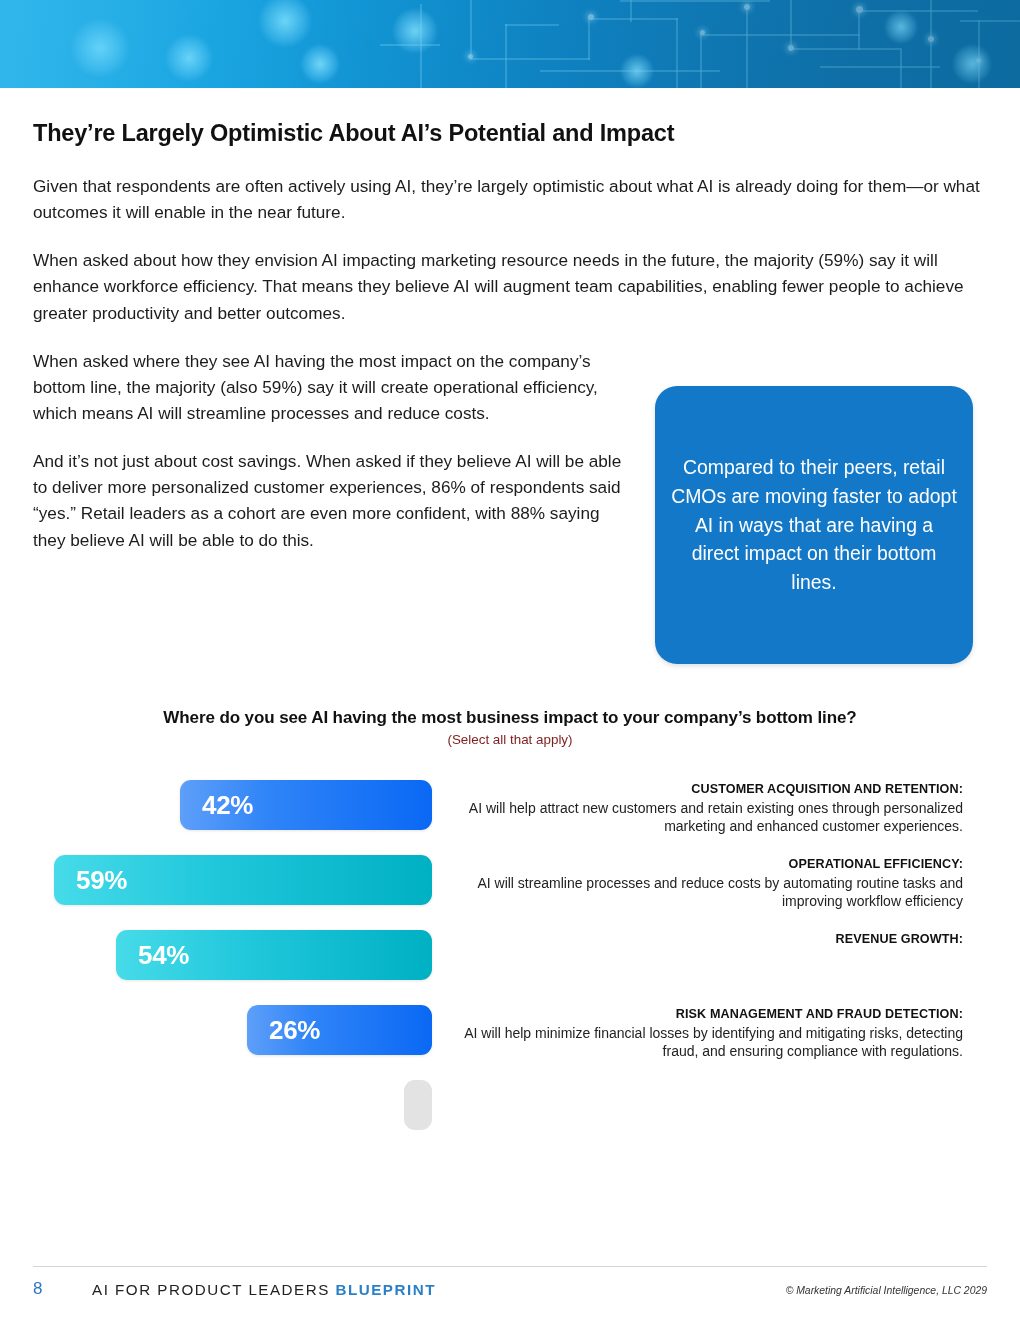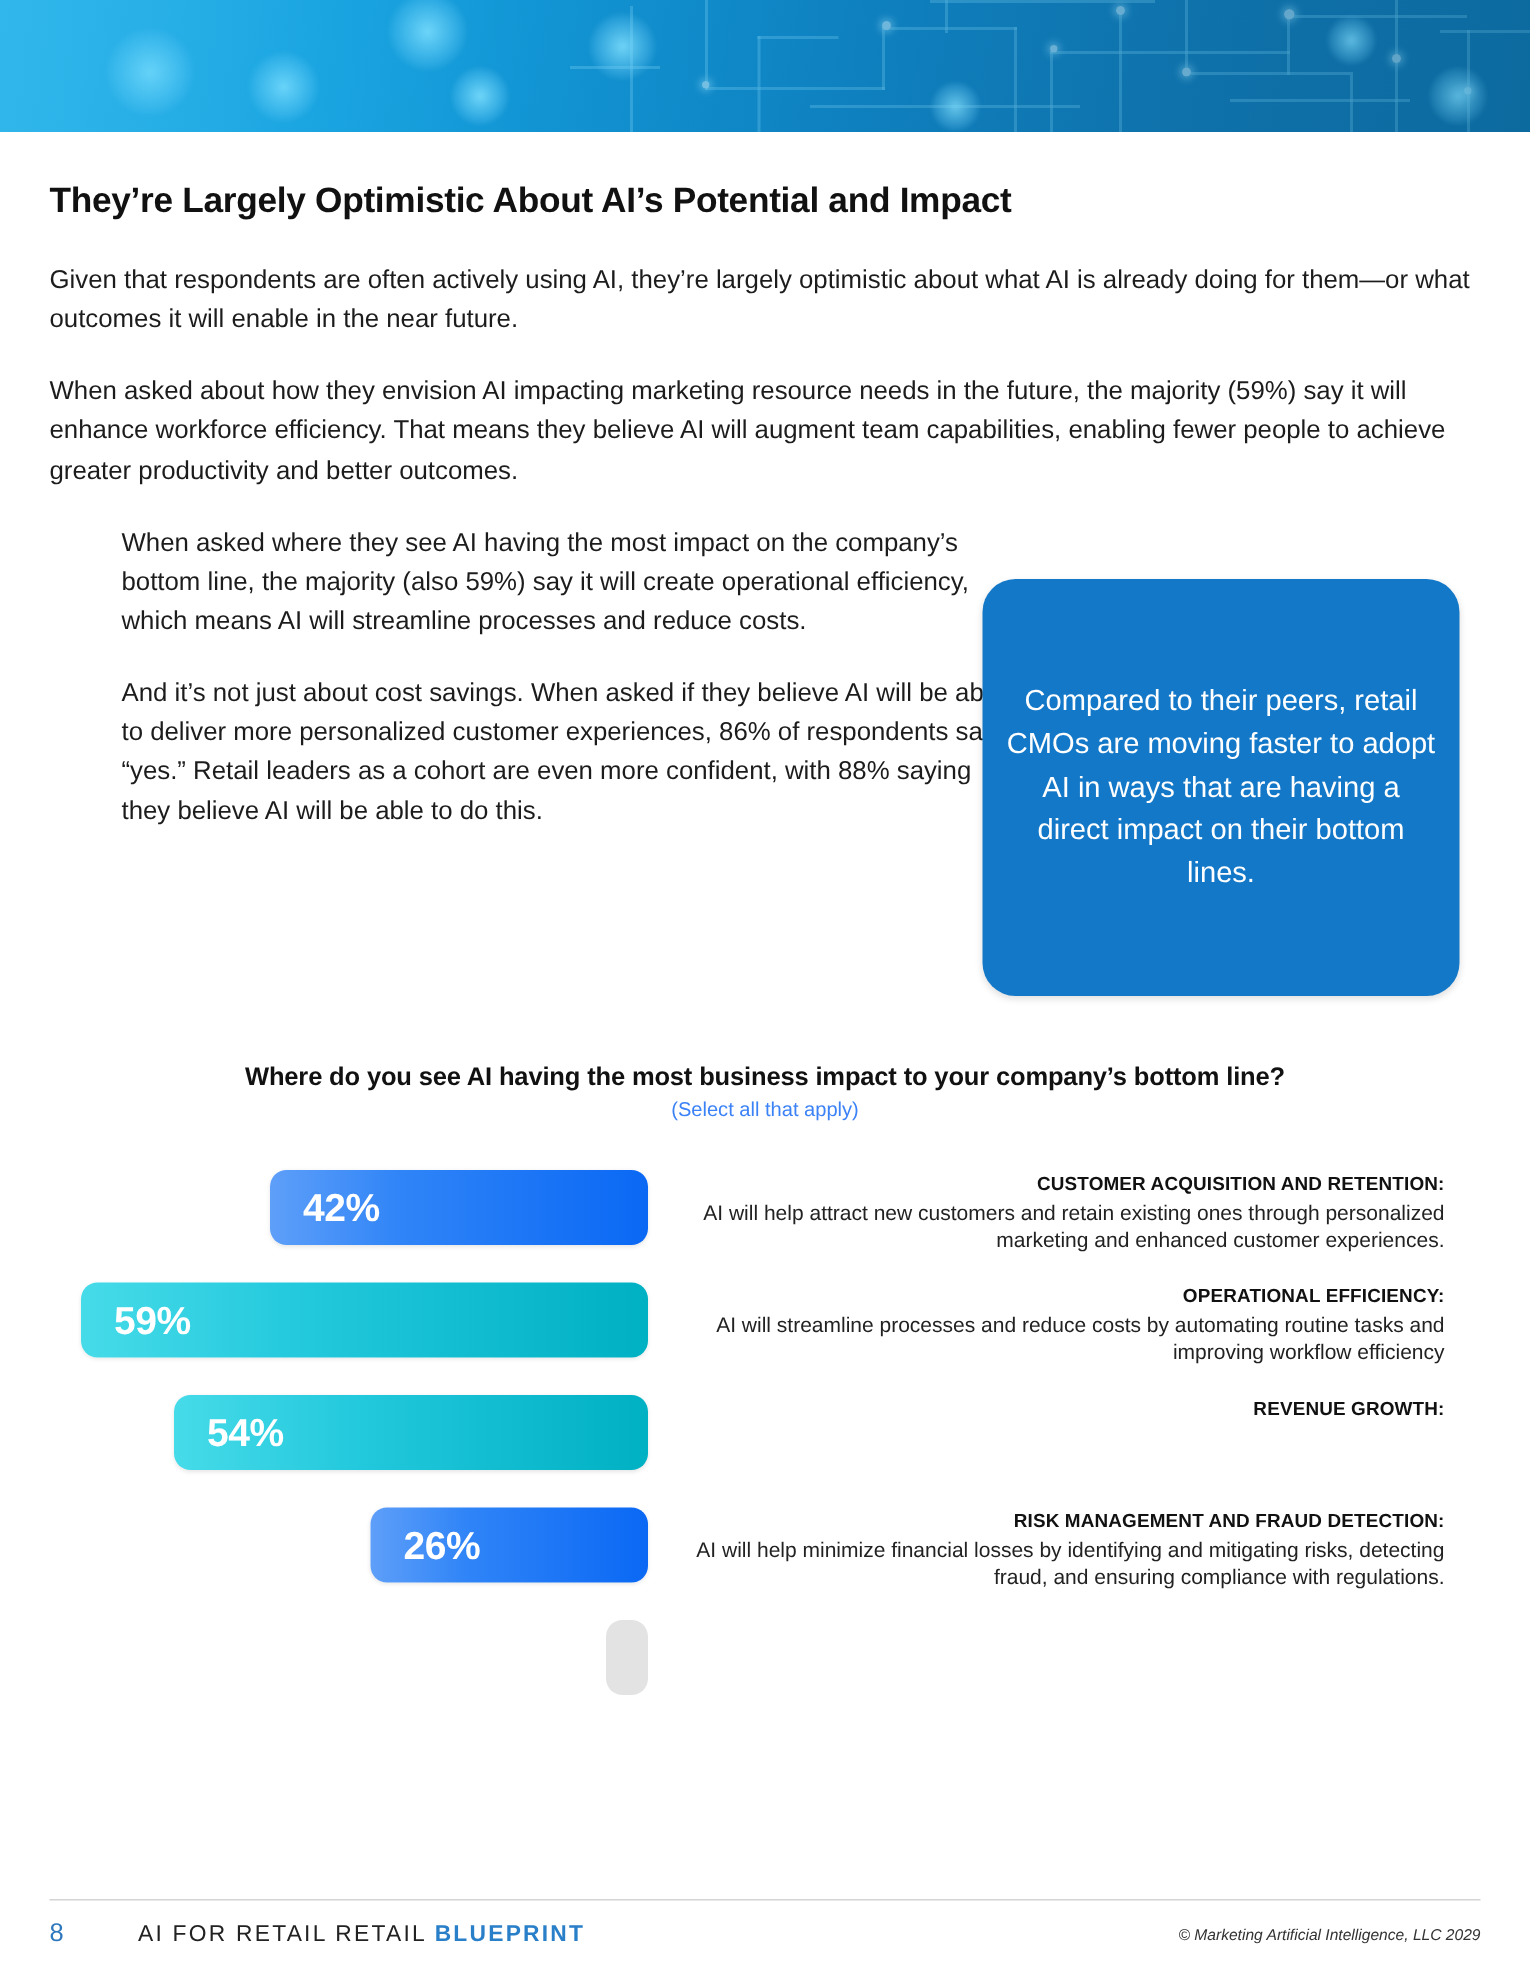--- a/index.html
+++ b/index.html
@@ -66,21 +66,21 @@
     letter-spacing: -0.2px;
     margin: 0 0 26px 0;
     color: #111111;
   }
   p.body-text {
     font-size: 17.2px;
     line-height: 1.52;
     margin: 0 0 22px 0;
     color: #1c1c1c;
   }
-  p.narrow { width: 600px; margin-left: 48px; }
+  p.narrow { width: 600px; }
 
   
   .callout {
     position: absolute;
     left: 655px;
     top: 386px;
     width: 318px;
     height: 278px;
     background: #1478c8;
     border-radius: 22px;
@@ -108,21 +108,21 @@
     text-align: center;
     font-size: 17px;
     font-weight: bold;
     color: #111111;
     letter-spacing: -0.1px;
     margin: 8px 0 0 0;
   }
   .chart-subtitle {
     text-align: center;
     font-size: 13.4px;
-    color: #3b82f6;
+    color: #7f1d1d;
     margin: 4px 0 0 0;
   }
   .bars {
     position: relative;
     margin-top: 33px;
     height: 440px;
     text-align: right;
   }
   .bar-row {
     position: relative;
@@ -350,15 +350,15 @@
         <div class="bar grad-gray" style="width:28px;"></div>
       </div>
     </div>
 
   </div>
 </div>
 
 <div class="footer-rule"></div>
 <div class="footer">
   <div class="page-num">8</div>
-  <div class="footer-brand"><span>AI FOR RETAIL RETAIL </span><span class="blueprint">BLUEPRINT</span></div>
+  <div class="footer-brand"><span>AI FOR PRODUCT LEADERS </span><span class="blueprint">BLUEPRINT</span></div>
   <div class="copyright">© Marketing Artificial Intelligence, LLC 2029</div>
 </div>
 
 </body></html>

